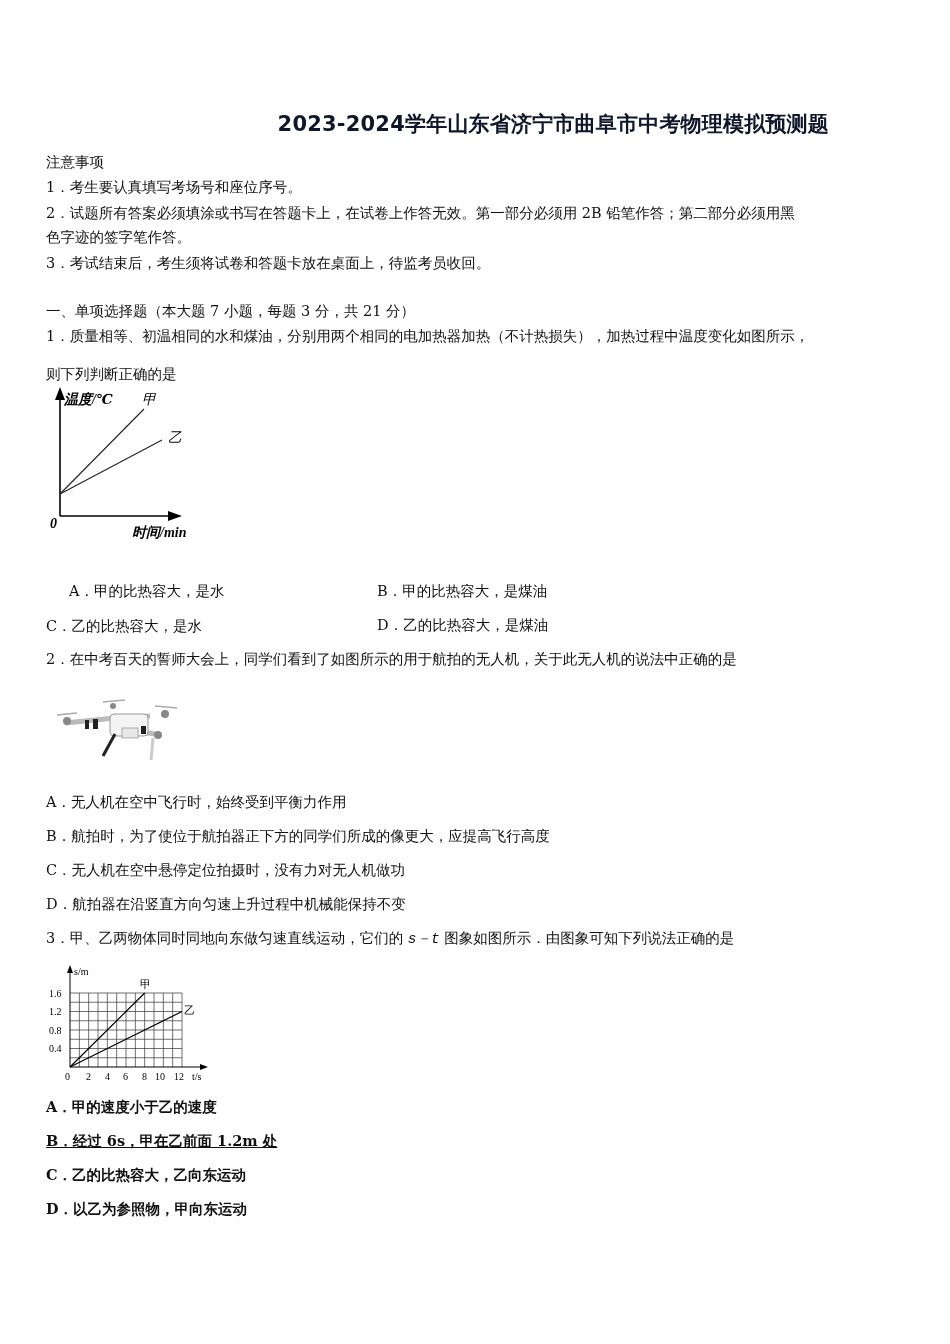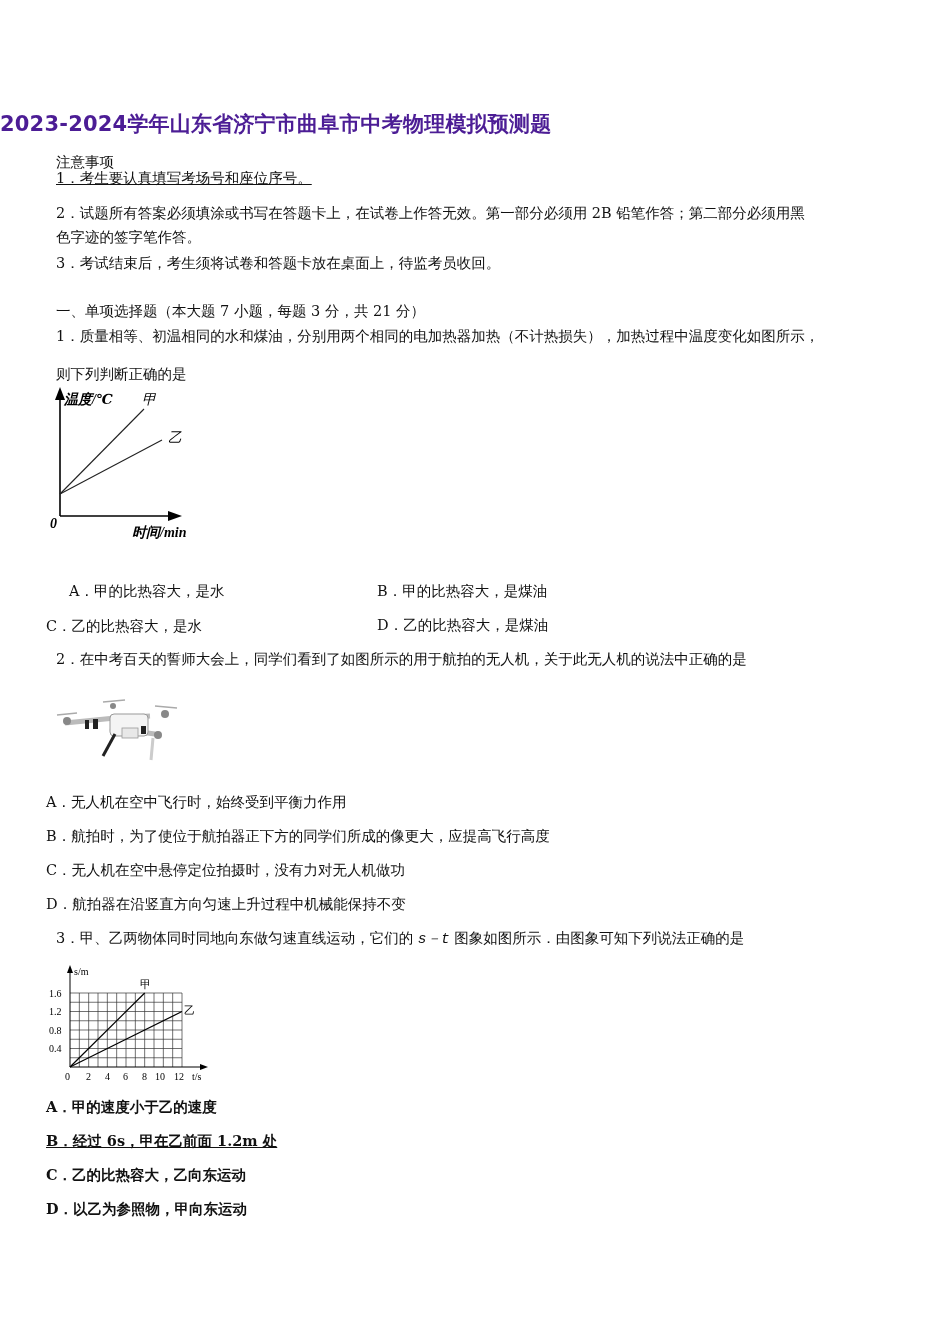--- a/index.html
+++ b/index.html
@@ -3,37 +3,37 @@
 <meta charset="utf-8">
 <style>
   html, body { margin: 0; padding: 0; background: #ffffff; }
   body {
     width: 950px; height: 1344px; position: relative; overflow: hidden;
     font-family: "DejaVu Serif", "Liberation Serif", serif;
     color: #111111;
   }
   .abs { position: absolute; }
   .title {
-    left: 0; width: 829px; top: 110px; text-align: left;
+    left: 0; width: 829px; top: 110px; text-align: right;
     font-family: "DejaVu Sans", "Liberation Sans", sans-serif;
-    font-weight: bold; font-size: 21px; letter-spacing: 0.2px; color: #4c1d95;
+    font-weight: bold; font-size: 21px; letter-spacing: 0.2px; color: #0f172a;
   }
-  .line { left: 46px; font-size: 14.5px; line-height: 20px; white-space: nowrap; color: #111; margin-left: 10px; }
+  .line { left: 46px; font-size: 14.5px; line-height: 20px; white-space: nowrap; color: #111; }
   .bold { font-weight: bold; }
   .opt { font-size: 14.5px; line-height: 20px; white-space: nowrap; }
   .ital { font-style: italic; font-family: Liberation Mono, monospace; }
   svg text { font-family: "Liberation Serif", "DejaVu Serif", serif; }
 </style>
 </head>
 <body>
 
 <div class="abs title">2023-2024学年山东省济宁市曲阜市中考物理模拟预测题</div>
 
 <div class="abs line" style="top:152px;">注意事项</div>
-<div class="abs line" style="top:168px;text-decoration:underline;">1．考生要认真填写考场号和座位序号。</div>
+<div class="abs line" style="top:177px;">1．考生要认真填写考场号和座位序号。</div>
 <div class="abs line" style="top:203px;">2．试题所有答案必须填涂或书写在答题卡上，在试卷上作答无效。第一部分必须用 2B 铅笔作答；第二部分必须用黑</div>
 <div class="abs line" style="top:227px;">色字迹的签字笔作答。</div>
 <div class="abs line" style="top:253px;">3．考试结束后，考生须将试卷和答题卡放在桌面上，待监考员收回。</div>
 
 <div class="abs line" style="top:301px;">一、单项选择题（本大题 7 小题，每题 3 分，共 21 分）</div>
 
 <div class="abs line" style="top:326px;">1．质量相等、初温相同的水和煤油，分别用两个相同的电加热器加热（不计热损失），加热过程中温度变化如图所示，</div>
 <div class="abs line" style="top:364px;">则下列判断正确的是</div>
 
 <div class="abs" style="left:44px; top:384px; width:170px; height:160px;font-style:italic;">

